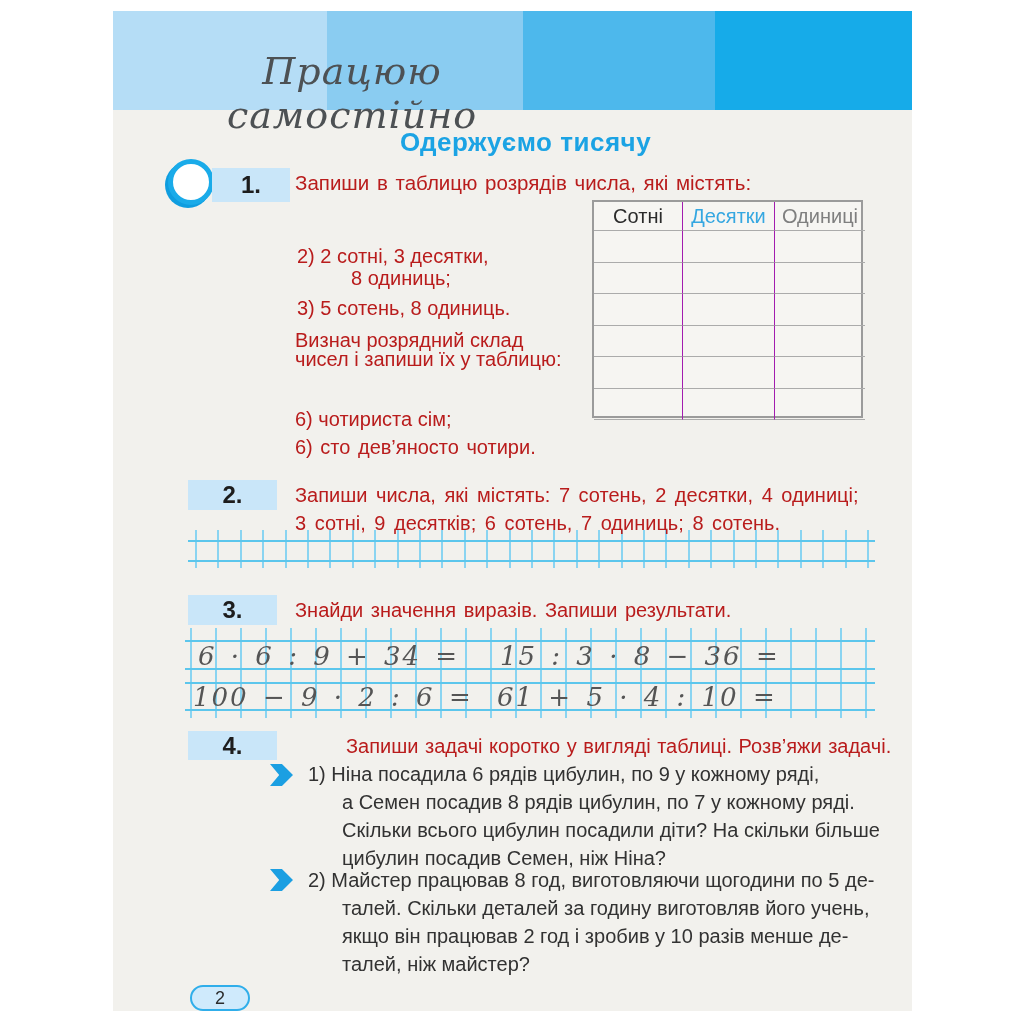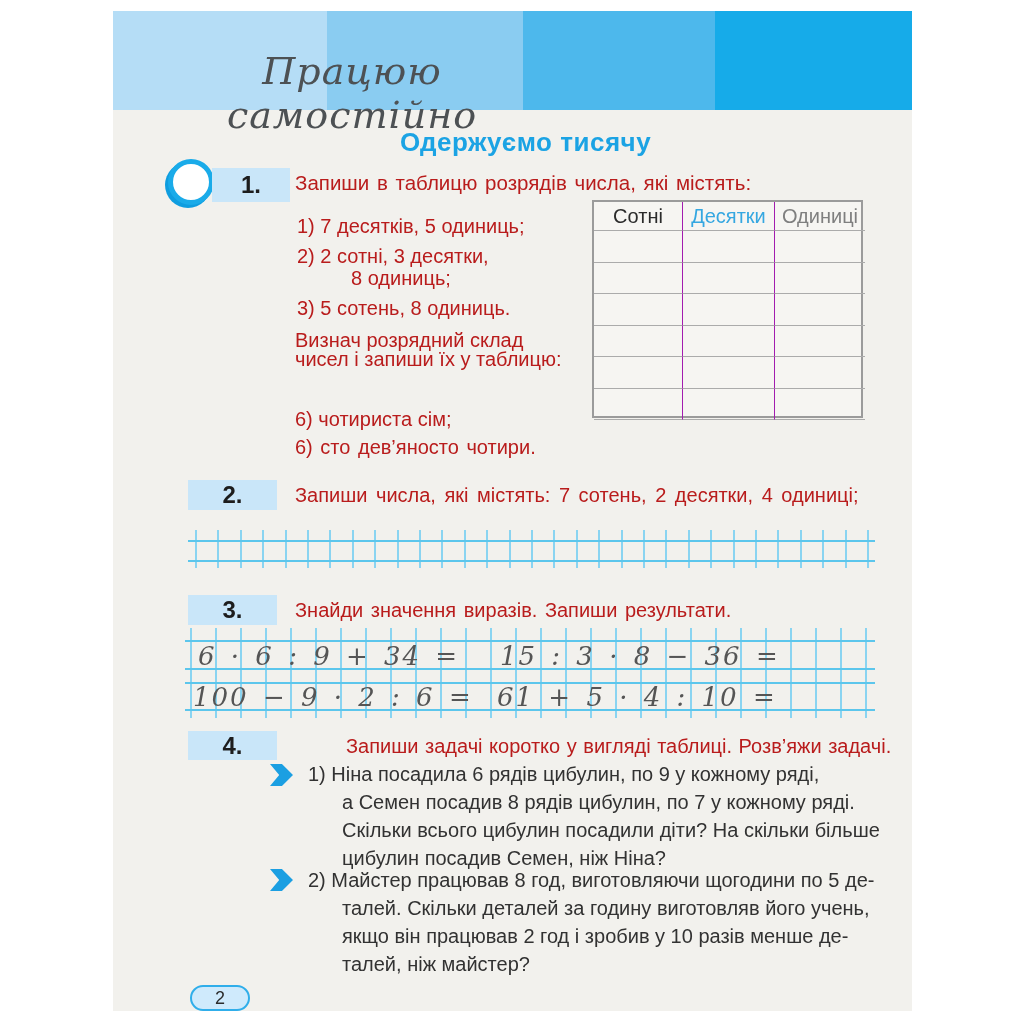--- a/index.html
+++ b/index.html
@@ -182,21 +182,20 @@
       <div class="vline" style="left: 752px; top: 617px; height: 90px;"></div>
       <div class="hline" style="left: 72px; top: 629px; width: 690px;"></div>
       <div class="hline" style="left: 72px; top: 657px; width: 690px;"></div>
       <div class="hline" style="left: 72px; top: 671px; width: 690px;"></div>
       <div class="hline" style="left: 72px; top: 698px; width: 690px;"></div>
     </div>
 
   <div class="badge-circle"></div>
   <div class="badge-rect" id="badge1-rect">1.</div>
   <div class="tline t1-instr">Запиши в таблицю розрядів числа, які містять:</div>
-  <div class="tline li-1">1) 7 десятків, 5 одиниць;</div>
   <div class="tline li-2">2) 2 сотні, 3 десятки,</div>
   <div class="tline li-2b">8 одиниць;</div>
   <div class="tline li-3">3) 5 сотень, 8 одиниць.</div>
   <div class="tline in2-1">Визнач розрядний склад</div>
   <div class="tline in2-2">чисел і запиши їх у таблицю:</div>
   <div class="tline li-5">6) чотириста сім;</div>
   <div class="tline li-6">6) сто дев’яносто чотири.</div>
 
   <div class="t1-table" id="t1-table">
     <div class="t1-th" style="color: rgb(43, 43, 43);">Сотні</div>
@@ -217,20 +216,21 @@
       <div class="t1-td"></div>
       <div class="t1-td"></div>
       <div class="t1-td"></div>
       <div class="t1-td"></div>
       <div class="t1-td"></div>
       <div class="t1-td"></div>
     </div>
 
   <div class="badge-rect" id="badge2-rect">2.</div>
   <div class="tline t2-l1">Запиши числа, які містять: 7 сотень, 2 десятки, 4 одиниці;</div>
+  <div class="tline t2-l2">3 сотні, 9 десятків; 6 сотень, 7 одиниць; 8 сотень.</div>
 
   <div class="badge-rect" id="badge3-rect">3.</div>
   <div class="tline t3-instr">Знайди значення виразів. Запиши результати.</div>
   <div class="expr e00">6 · 6 : 9 + 34 =</div>
   <div class="expr e01">15 : 3 · 8 − 36 =</div>
   <div class="expr e10">100 − 9 · 2 : 6 =</div>
   <div class="expr e11">61 + 5 · 4 : 10 =</div>
 
   <div class="badge-rect" id="badge4-rect">4.</div>
   <div class="tline t4-instr">Запиши задачі коротко у вигляді таблиці. Розв’яжи задачі.</div>

